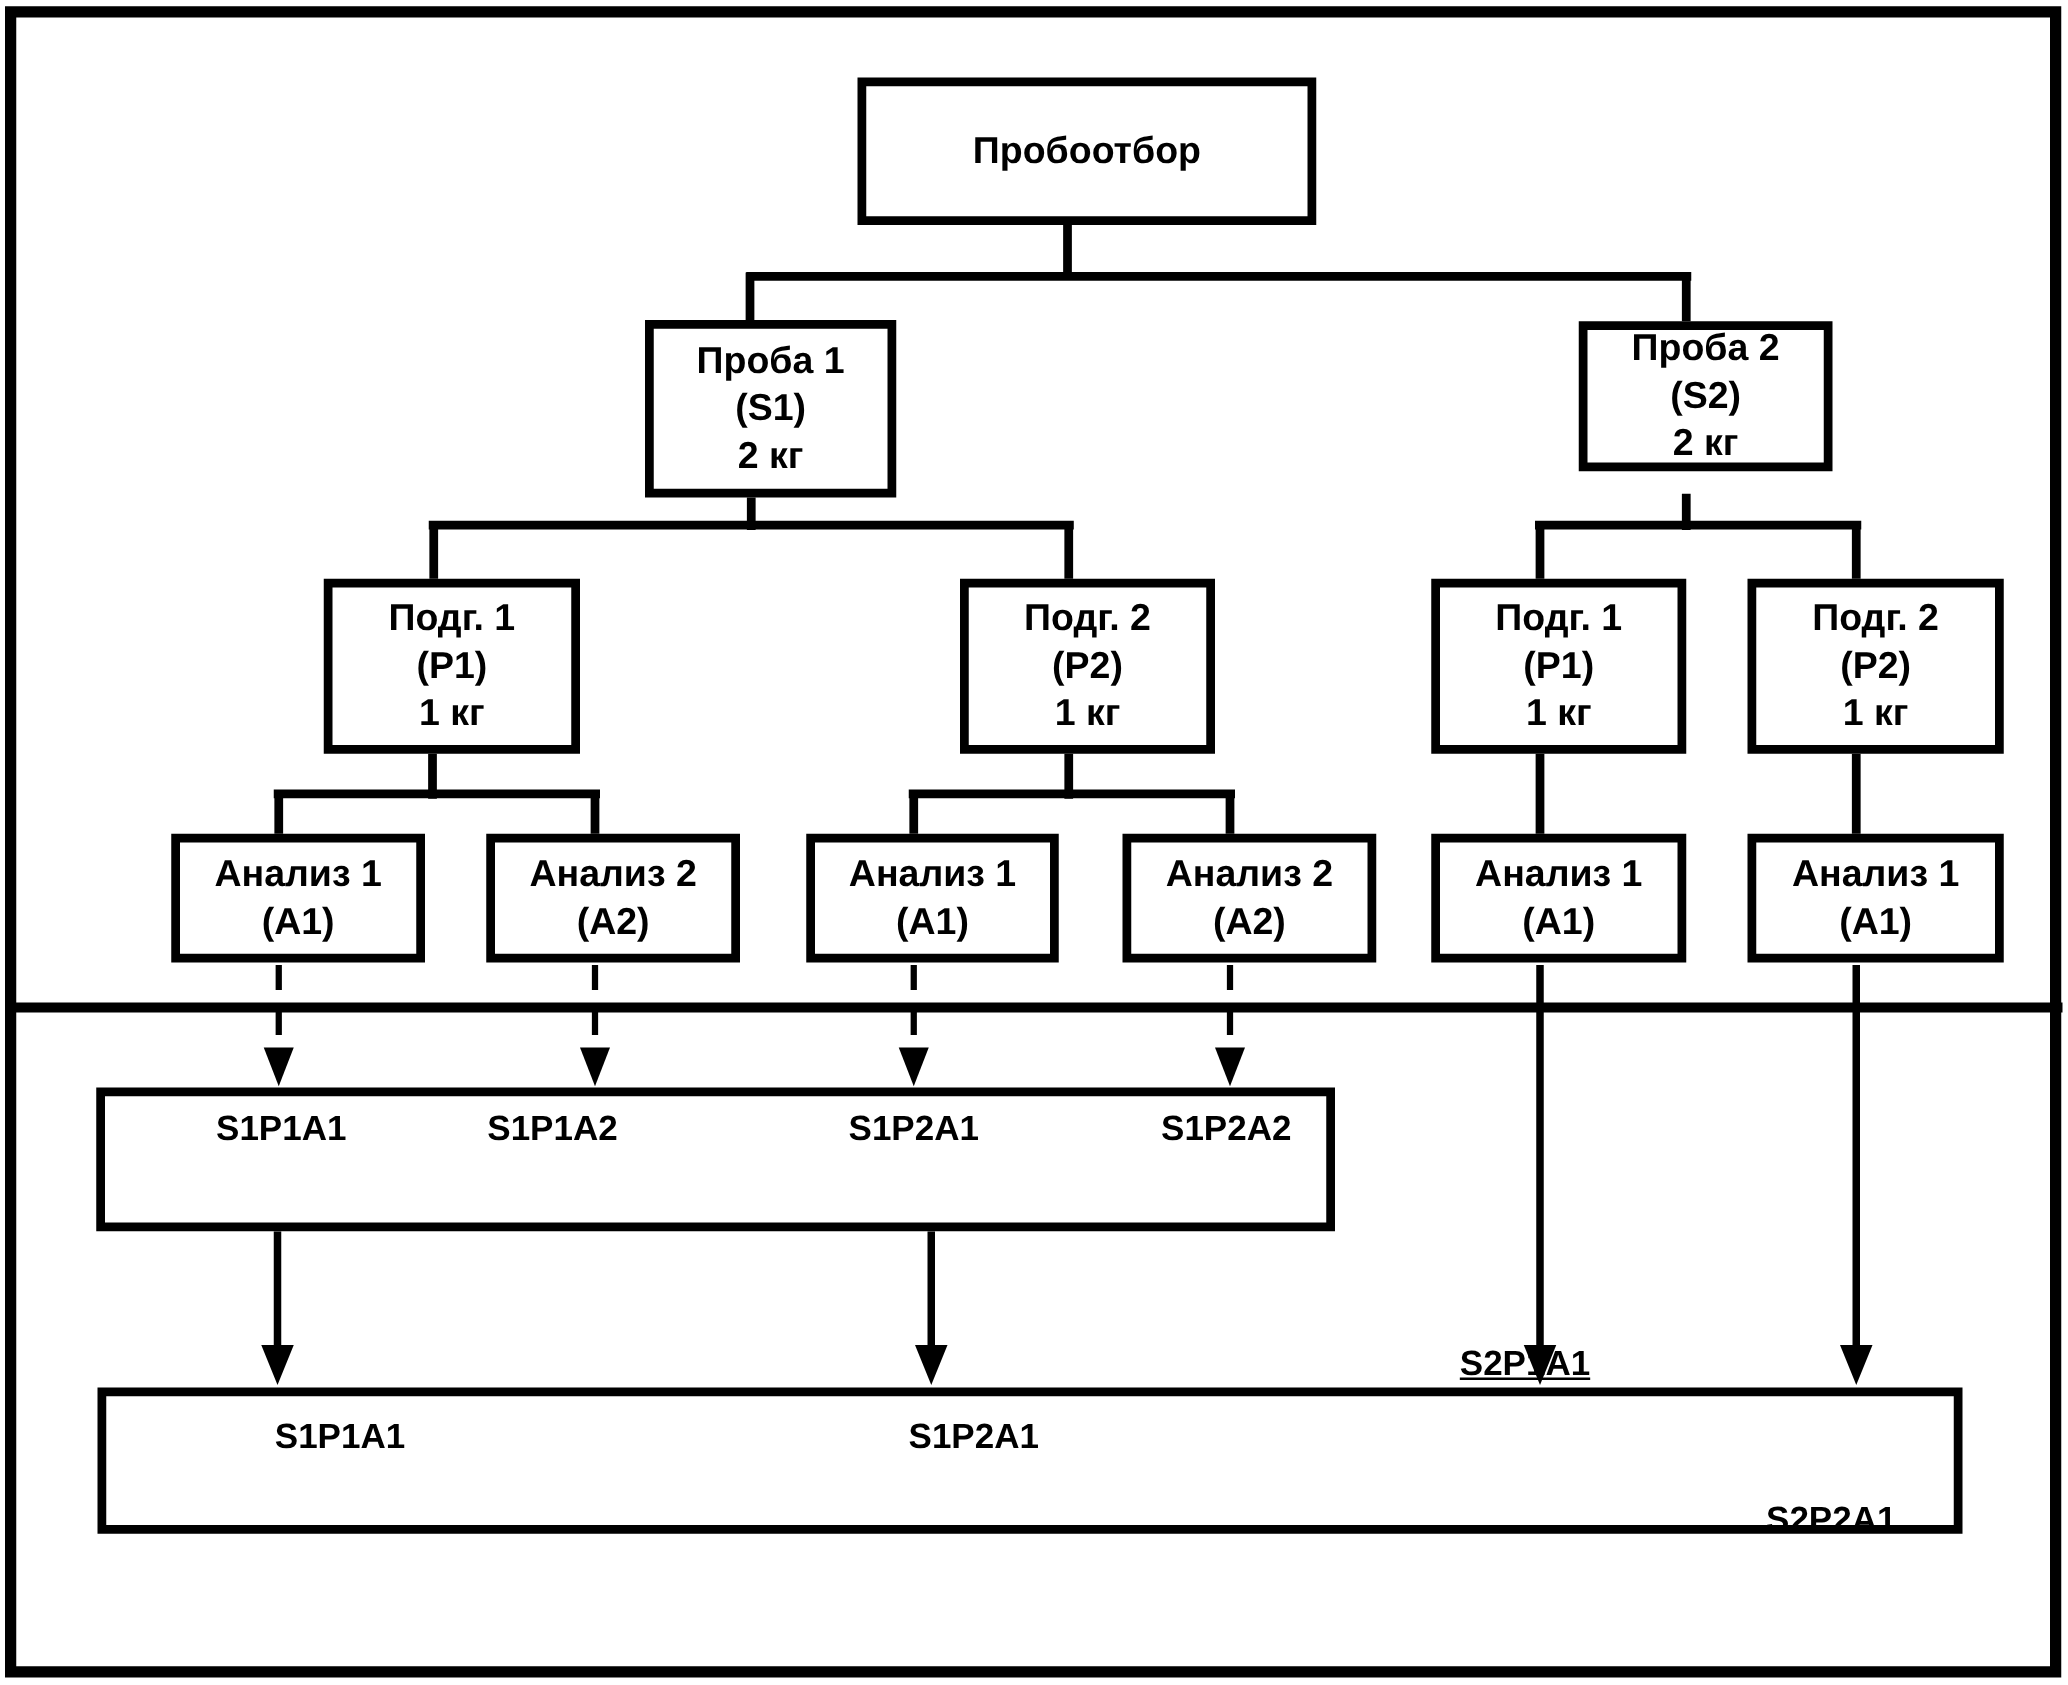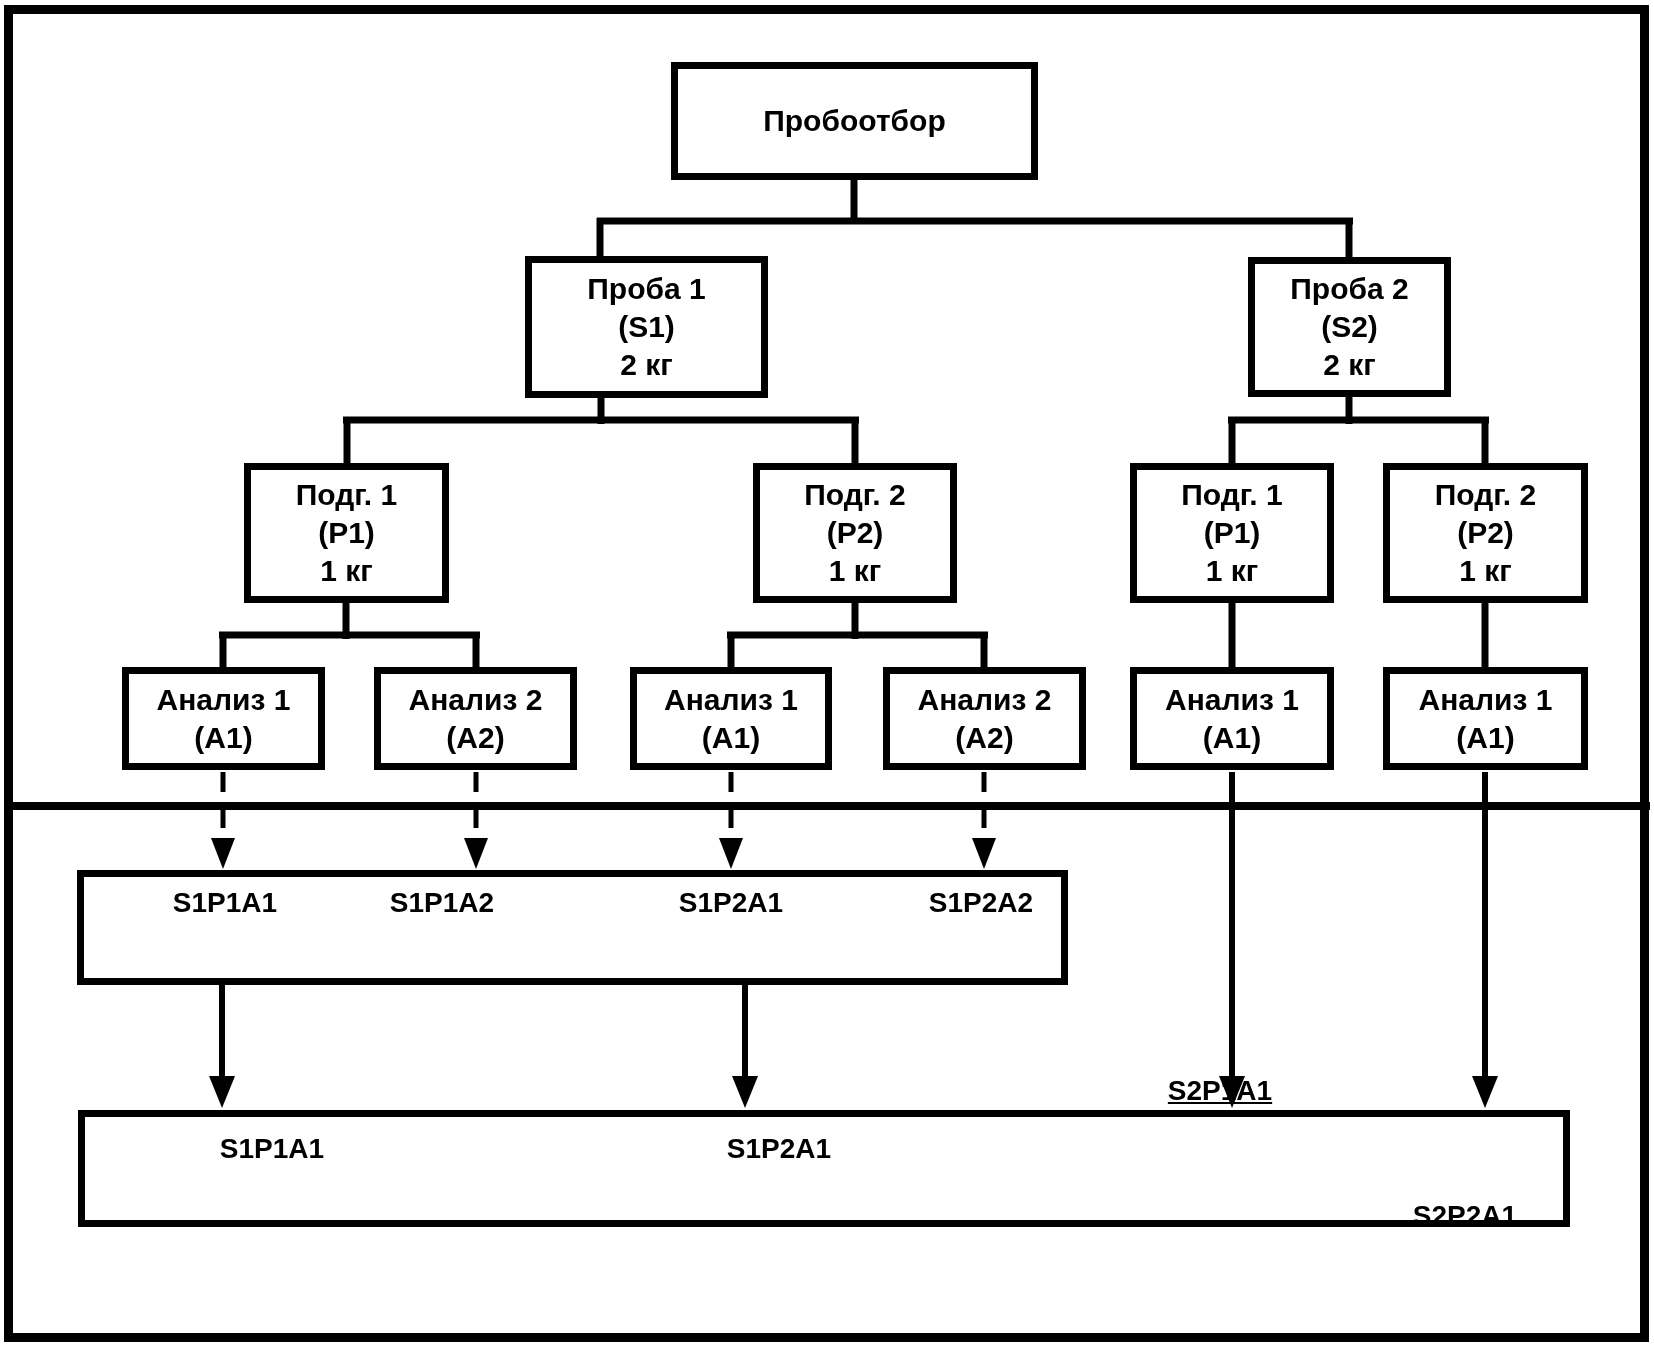--- a/index.html
+++ b/index.html
@@ -41,20 +41,21 @@
     display: flex;
     flex-direction: column;
     align-items: center;
     justify-content: center;
     text-align: center;
     font-weight: bold;
     font-size: 30px;
     line-height: 38px;
     z-index: 2;
     white-space: nowrap;
+    margin-left: 15px;
   }
   .widebox {
     position: absolute;
     box-sizing: border-box;
     border: 7px solid #000000;
     background: #ffffff;
     z-index: 2;
   }
   .rlabel {
     position: absolute;
@@ -139,26 +140,26 @@
       <polygon points="1219,1076 1245,1076 1232,1108" stroke="none"></polygon>
       <line x1="1485" y1="772" x2="1485" y2="1078"></line>
       <polygon points="1472,1076 1498,1076 1485,1108" stroke="none"></polygon>
     </g>
   </svg>
 
   <div class="node" style="left:671px; top:62px; width:367px; height:118px;">
     <span>Пробоотбор</span>
   </div>
 
-  <div class="node" style="left:525px; top:256px; width:243px; height:142px;">
+  <div class="node" style="left:501px; top:256px; width:201px; height:142px;">
     <span>Проба 1</span>
     <span>(S1)</span>
     <span>2 кг</span>
   </div>
-  <div class="node" style="left:1248px; top:257px; width:203px; height:140px;">
+  <div class="node" style="left:1248px; top:257px; width:203px; height:120px;">
     <span>Проба 2</span>
     <span>(S2)</span>
     <span>2 кг</span>
   </div>
 
   <div class="node" style="left:244px; top:463px; width:205px; height:140px;">
     <span>Подг. 1</span>
     <span>(P1)</span>
     <span>1 кг</span>
   </div>

